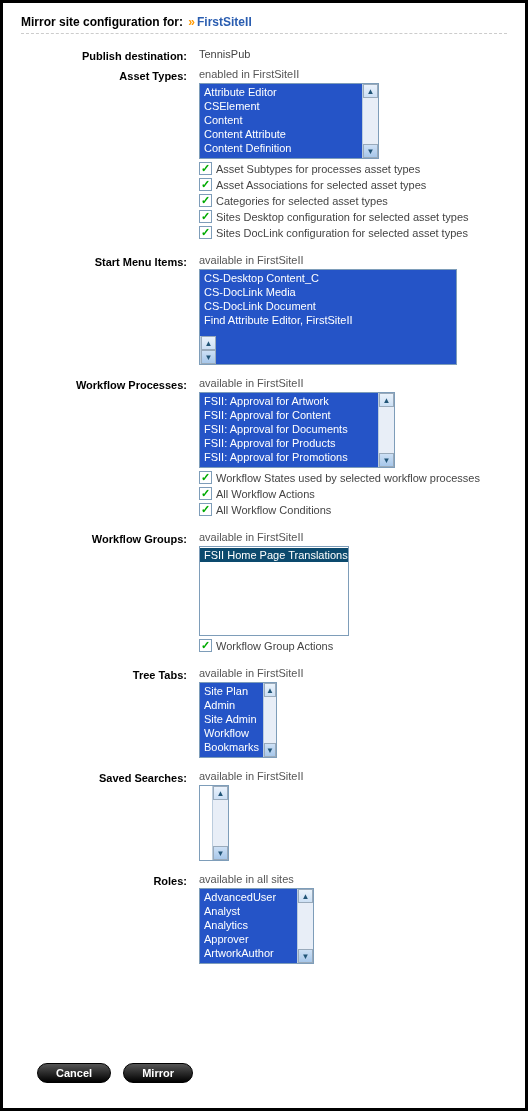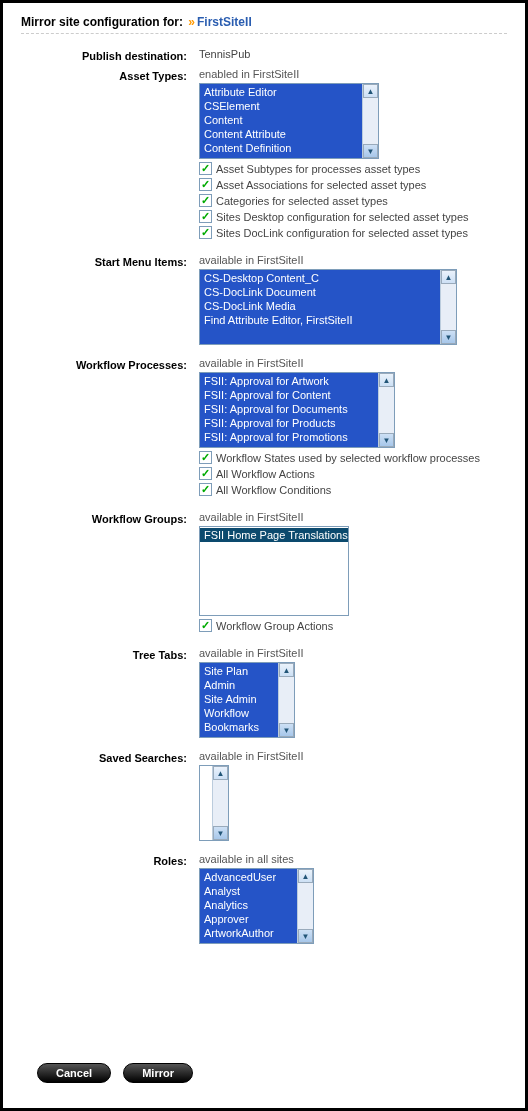--- a/index.html
+++ b/index.html
@@ -146,24 +146,24 @@
     border-radius: 11px;
     padding: 3px 18px;
     font-size: 11px;
     font-weight: bold;
     font-family: inherit;
     cursor: pointer;
     min-width: 70px;
     text-align: center;
   }
   .asset-list { width: 180px; height: 76px; }
-  .startmenu-list { width: 258px; height: 76px; }
+  .startmenu-list { width: 258px; height: 96px; flex-direction: column; }
   .workflow-list { width: 196px; height: 76px; }
   .wg-list { width: 150px; height: 90px; }
-  .tree-list { width: 96px; height: 76px; }
+  .tree-list { width: 78px; height: 76px; }
   .saved-list { width: 30px; height: 76px; }
   .roles-list { width: 115px; height: 76px; }
 </style>
 </head>
 <body>
 
 <div class="frame">
 
   <div class="title-row">
     <span>Mirror site configuration for:</span>
@@ -219,22 +219,22 @@
     </div>
   </div>
 
   <div class="row section-gap">
     <div class="label-col">Start Menu Items:</div>
     <div class="value-col">
       <div class="hint">available in FirstSiteII</div>
       <div class="listbox startmenu-list">
         <div class="list-items">
             <div class="list-item">CS-Desktop Content_C</div>
+            <div class="list-item">CS-DocLink Media</div>
             <div class="list-item">CS-DocLink Document</div>
-            <div class="list-item">CS-DocLink Media</div>
             <div class="list-item">Find Attribute Editor, FirstSiteII</div>
           </div>
         <div class="scrollbar">
           <div class="sbtn">▲</div>
           <div class="strack"></div>
           <div class="sbtn">▼</div>
         </div>
       </div>
     </div>
   </div>

